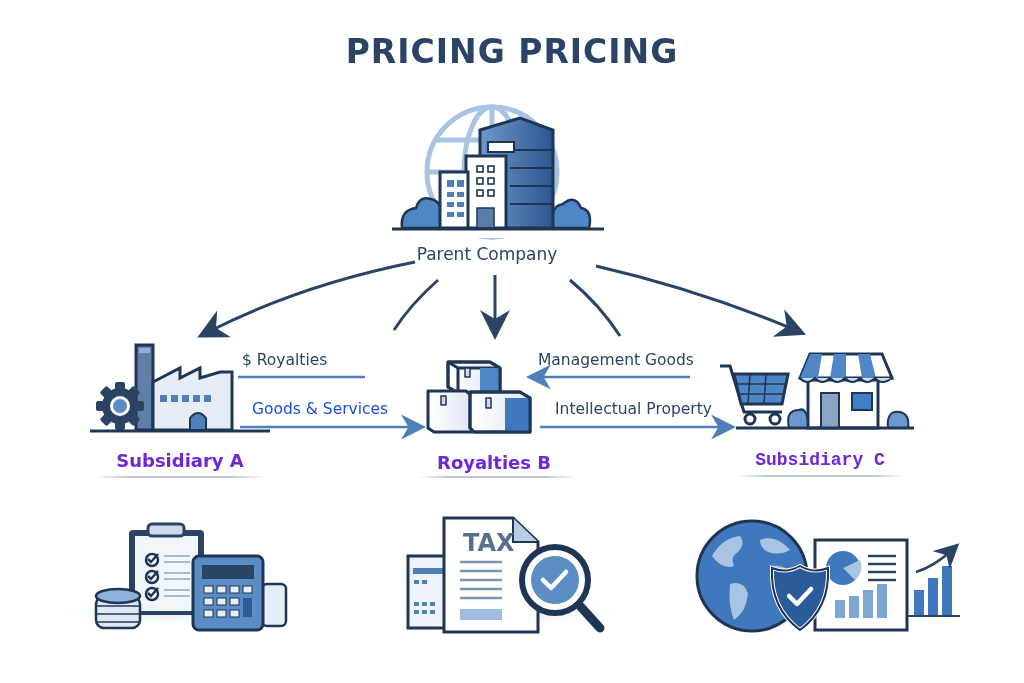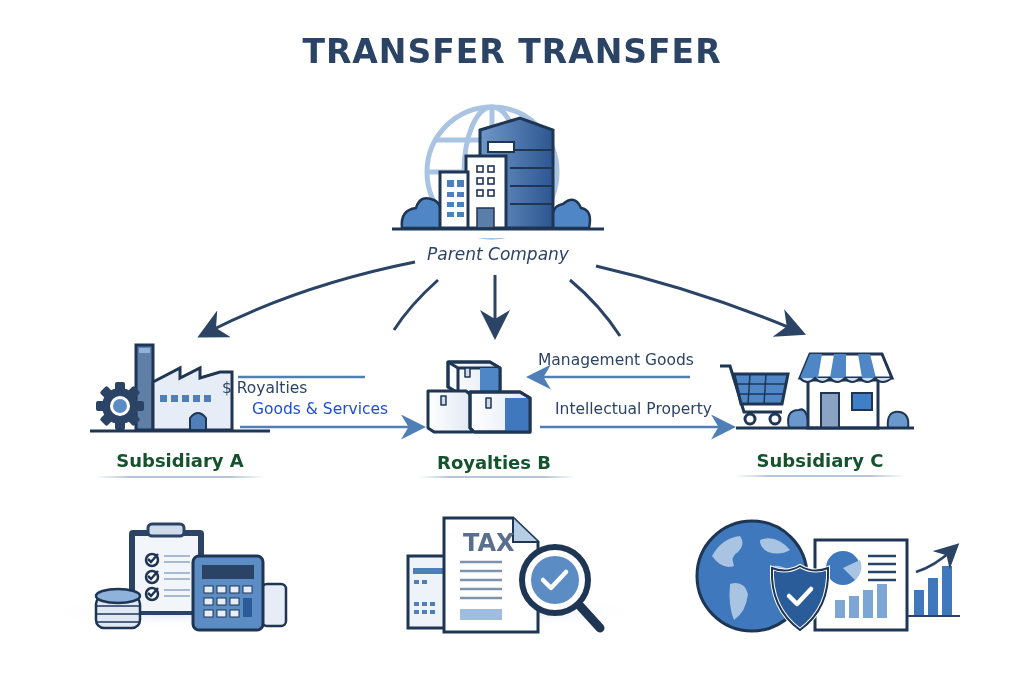--- a/index.html
+++ b/index.html
@@ -1,31 +1,31 @@
 <!DOCTYPE html>
 <html><head>
 <meta charset="utf-8">
 <style>
   html, body { margin:0; padding:0; }
   body { width:1024px; height:683px; background:#ffffff; position:relative; overflow:hidden;
          font-family:"DejaVu Sans", "Liberation Sans", sans-serif; color:#243b5a; }
   .abs { position:absolute; }
   .title { left:0; width:1024px; top:32px; text-align:center; font-size:33px; font-weight:bold;
            letter-spacing:1px; color:#2b4466; }
-  .node-label { font-size:18px; font-weight:bold; color:#14532d; text-align:center; }
+  .node-label { font-size:18px; font-weight:bold; color:#6d28d9; text-align:center; }
   .parent-label { font-size:17px; color:#2b4466; text-align:center; }
   .flow-label { font-size:15.5px; color:#1d4ed8; white-space:nowrap; }
   .flow-label.dark { color:#2b4466; }
   .underline { height:2px; background:linear-gradient(90deg, rgba(180,195,215,0), #b8c6d8 20%, #b8c6d8 80%, rgba(180,195,215,0)); }
   svg { position:absolute; left:0; top:0; }
 </style>
 </head>
 <body>
 
-<div class="abs title">TRANSFER TRANSFER</div>
+<div class="abs title">PRICING PRICING</div>
 
 <svg width="1024" height="683" viewBox="0 0 1024 683">
   <defs>
     <marker id="arrDark" markerWidth="10" markerHeight="10" refX="6" refY="5" orient="auto">
       <path d="M0,0 L10,5 L0,10 L3,5 Z" fill="#2b4466"></path>
     </marker>
     <marker id="arrBlue" markerWidth="10" markerHeight="10" refX="6" refY="5" orient="auto">
       <path d="M0,0 L10,5 L0,10 L3,5 Z" fill="#4f7fb6"></path>
     </marker>
     <linearGradient id="bldg" x1="0" x2="1">
@@ -292,27 +292,27 @@
     <path d="M730,584 q14,-4 18,10 q-2,18 -14,26 q-6,-14 -4,-36 z" fill="#a9c4e2"></path>
     <path d="M760,540 q16,-6 30,10 q-10,6 -22,2 q-8,-4 -8,-12 z" fill="#a9c4e2"></path>
     <path d="M772,566 q12,-2 20,8 q-4,10 -14,12 z" fill="#a9c4e2"></path>
 
     <path d="M800,566 q14,8 28,2 q2,40 -28,62 q-30,-22 -28,-62 q14,6 28,-2 z" fill="#2b5c9a" stroke="#fff" stroke-width="4"></path>
     <path d="M800,566 q14,8 28,2 q2,40 -28,62 q-30,-22 -28,-62 q14,6 28,-2 z" fill="none" stroke="#1f3554" stroke-width="2" transform="translate(0,0) scale(1)"></path>
     <path d="M789,596 l8,8 l14,-15" fill="none" stroke="#fff" stroke-width="4.5" stroke-linecap="round" stroke-linejoin="round"></path>
   </g>
 </svg>
 
-<div class="abs parent-label" style="left:392px; top:244px; width:212px;font-style:italic;">Parent Company</div>
+<div class="abs parent-label" style="left:381px; top:244px; width:212px;">Parent Company</div>
 
 <div class="abs node-label" style="left:90px; top:450px; width:180px;">Subsidiary A</div>
 <div class="abs underline" style="left:95px; top:476px; width:170px;"></div>
 
 <div class="abs node-label" style="left:404px; top:452px; width:180px;">Royalties B</div>
 <div class="abs underline" style="left:418px; top:476px; width:158px;"></div>
 
-<div class="abs node-label" style="left:730px; top:450px; width:180px;">Subsidiary C</div>
+<div class="abs node-label" style="left:730px; top:450px; width:180px;font-family:Liberation Mono, monospace;">Subsidiary C</div>
 <div class="abs underline" style="left:735px; top:475px; width:170px;"></div>
 
-<div class="abs flow-label dark" style="left:222px; top:351px;margin-top:28px;">$ Royalties</div>
+<div class="abs flow-label dark" style="left:242px; top:351px;">$ Royalties</div>
 <div class="abs flow-label" style="left:252px; top:400px;">Goods &amp; Services</div>
 <div class="abs flow-label dark" style="left:538px; top:351px;">Management Goods</div>
 <div class="abs flow-label dark" style="left:543px; top:400px;margin-left:12px;">Intellectual Property</div>
 
 </body></html>

